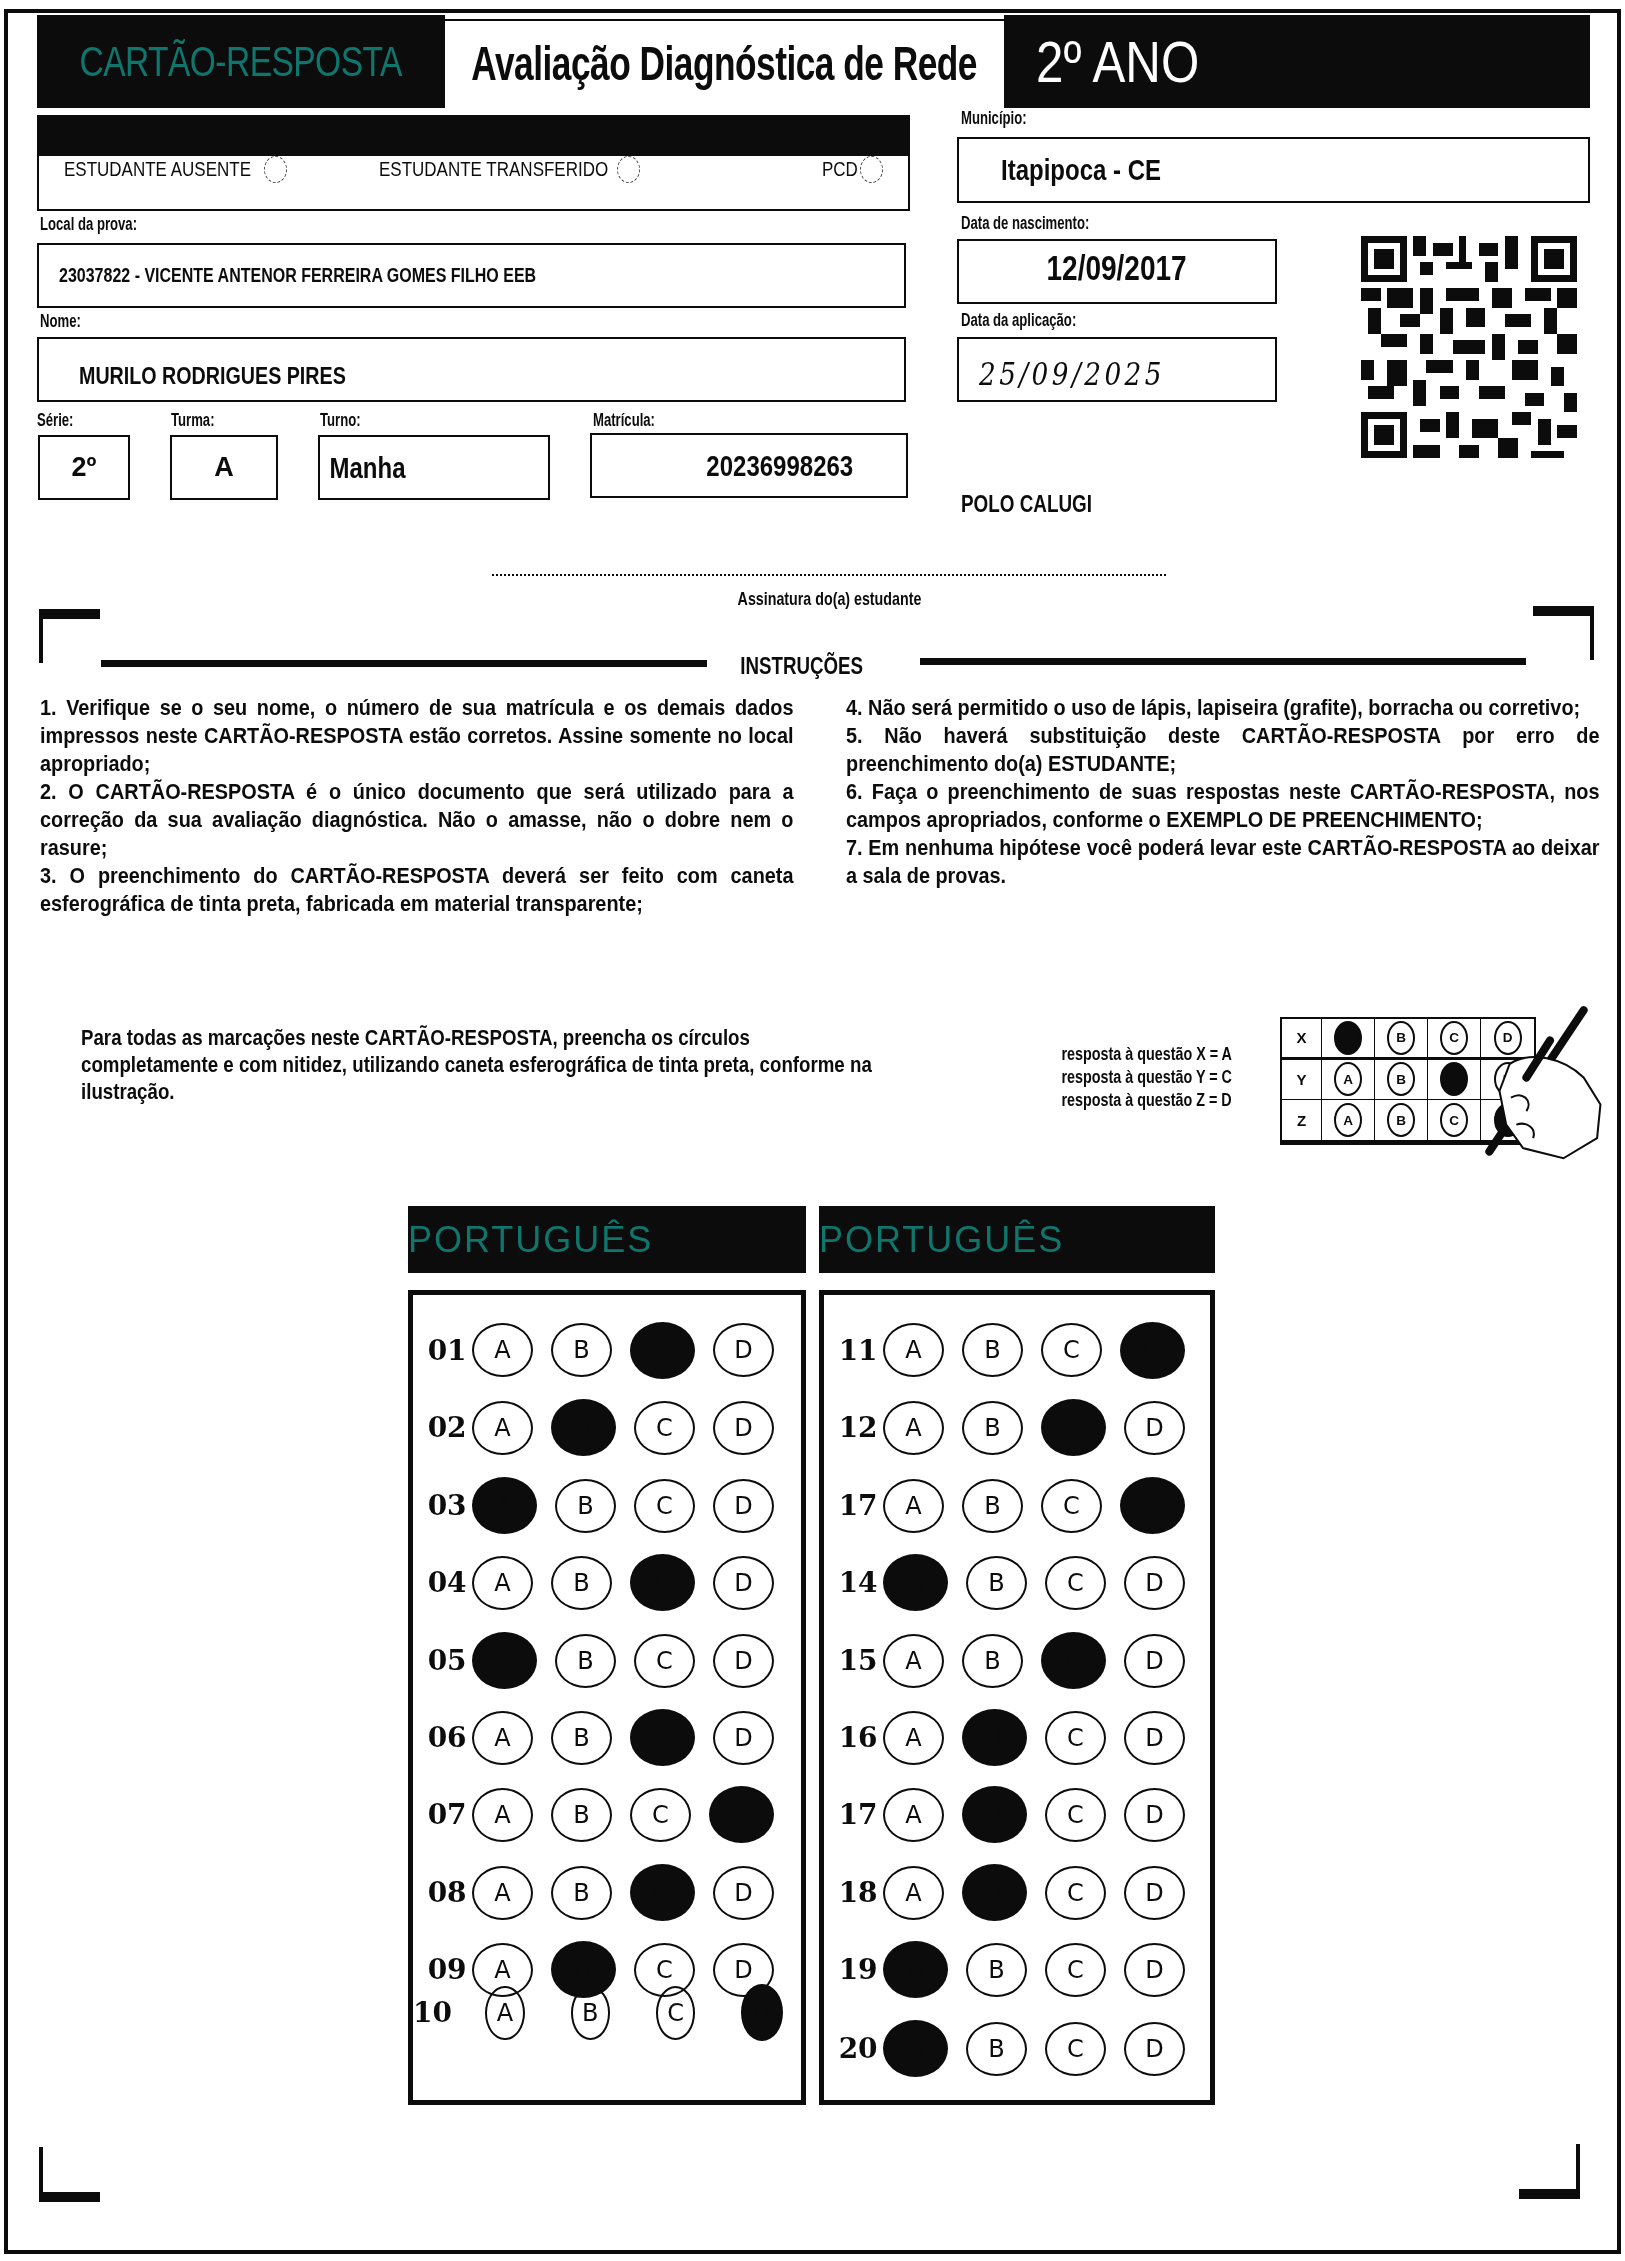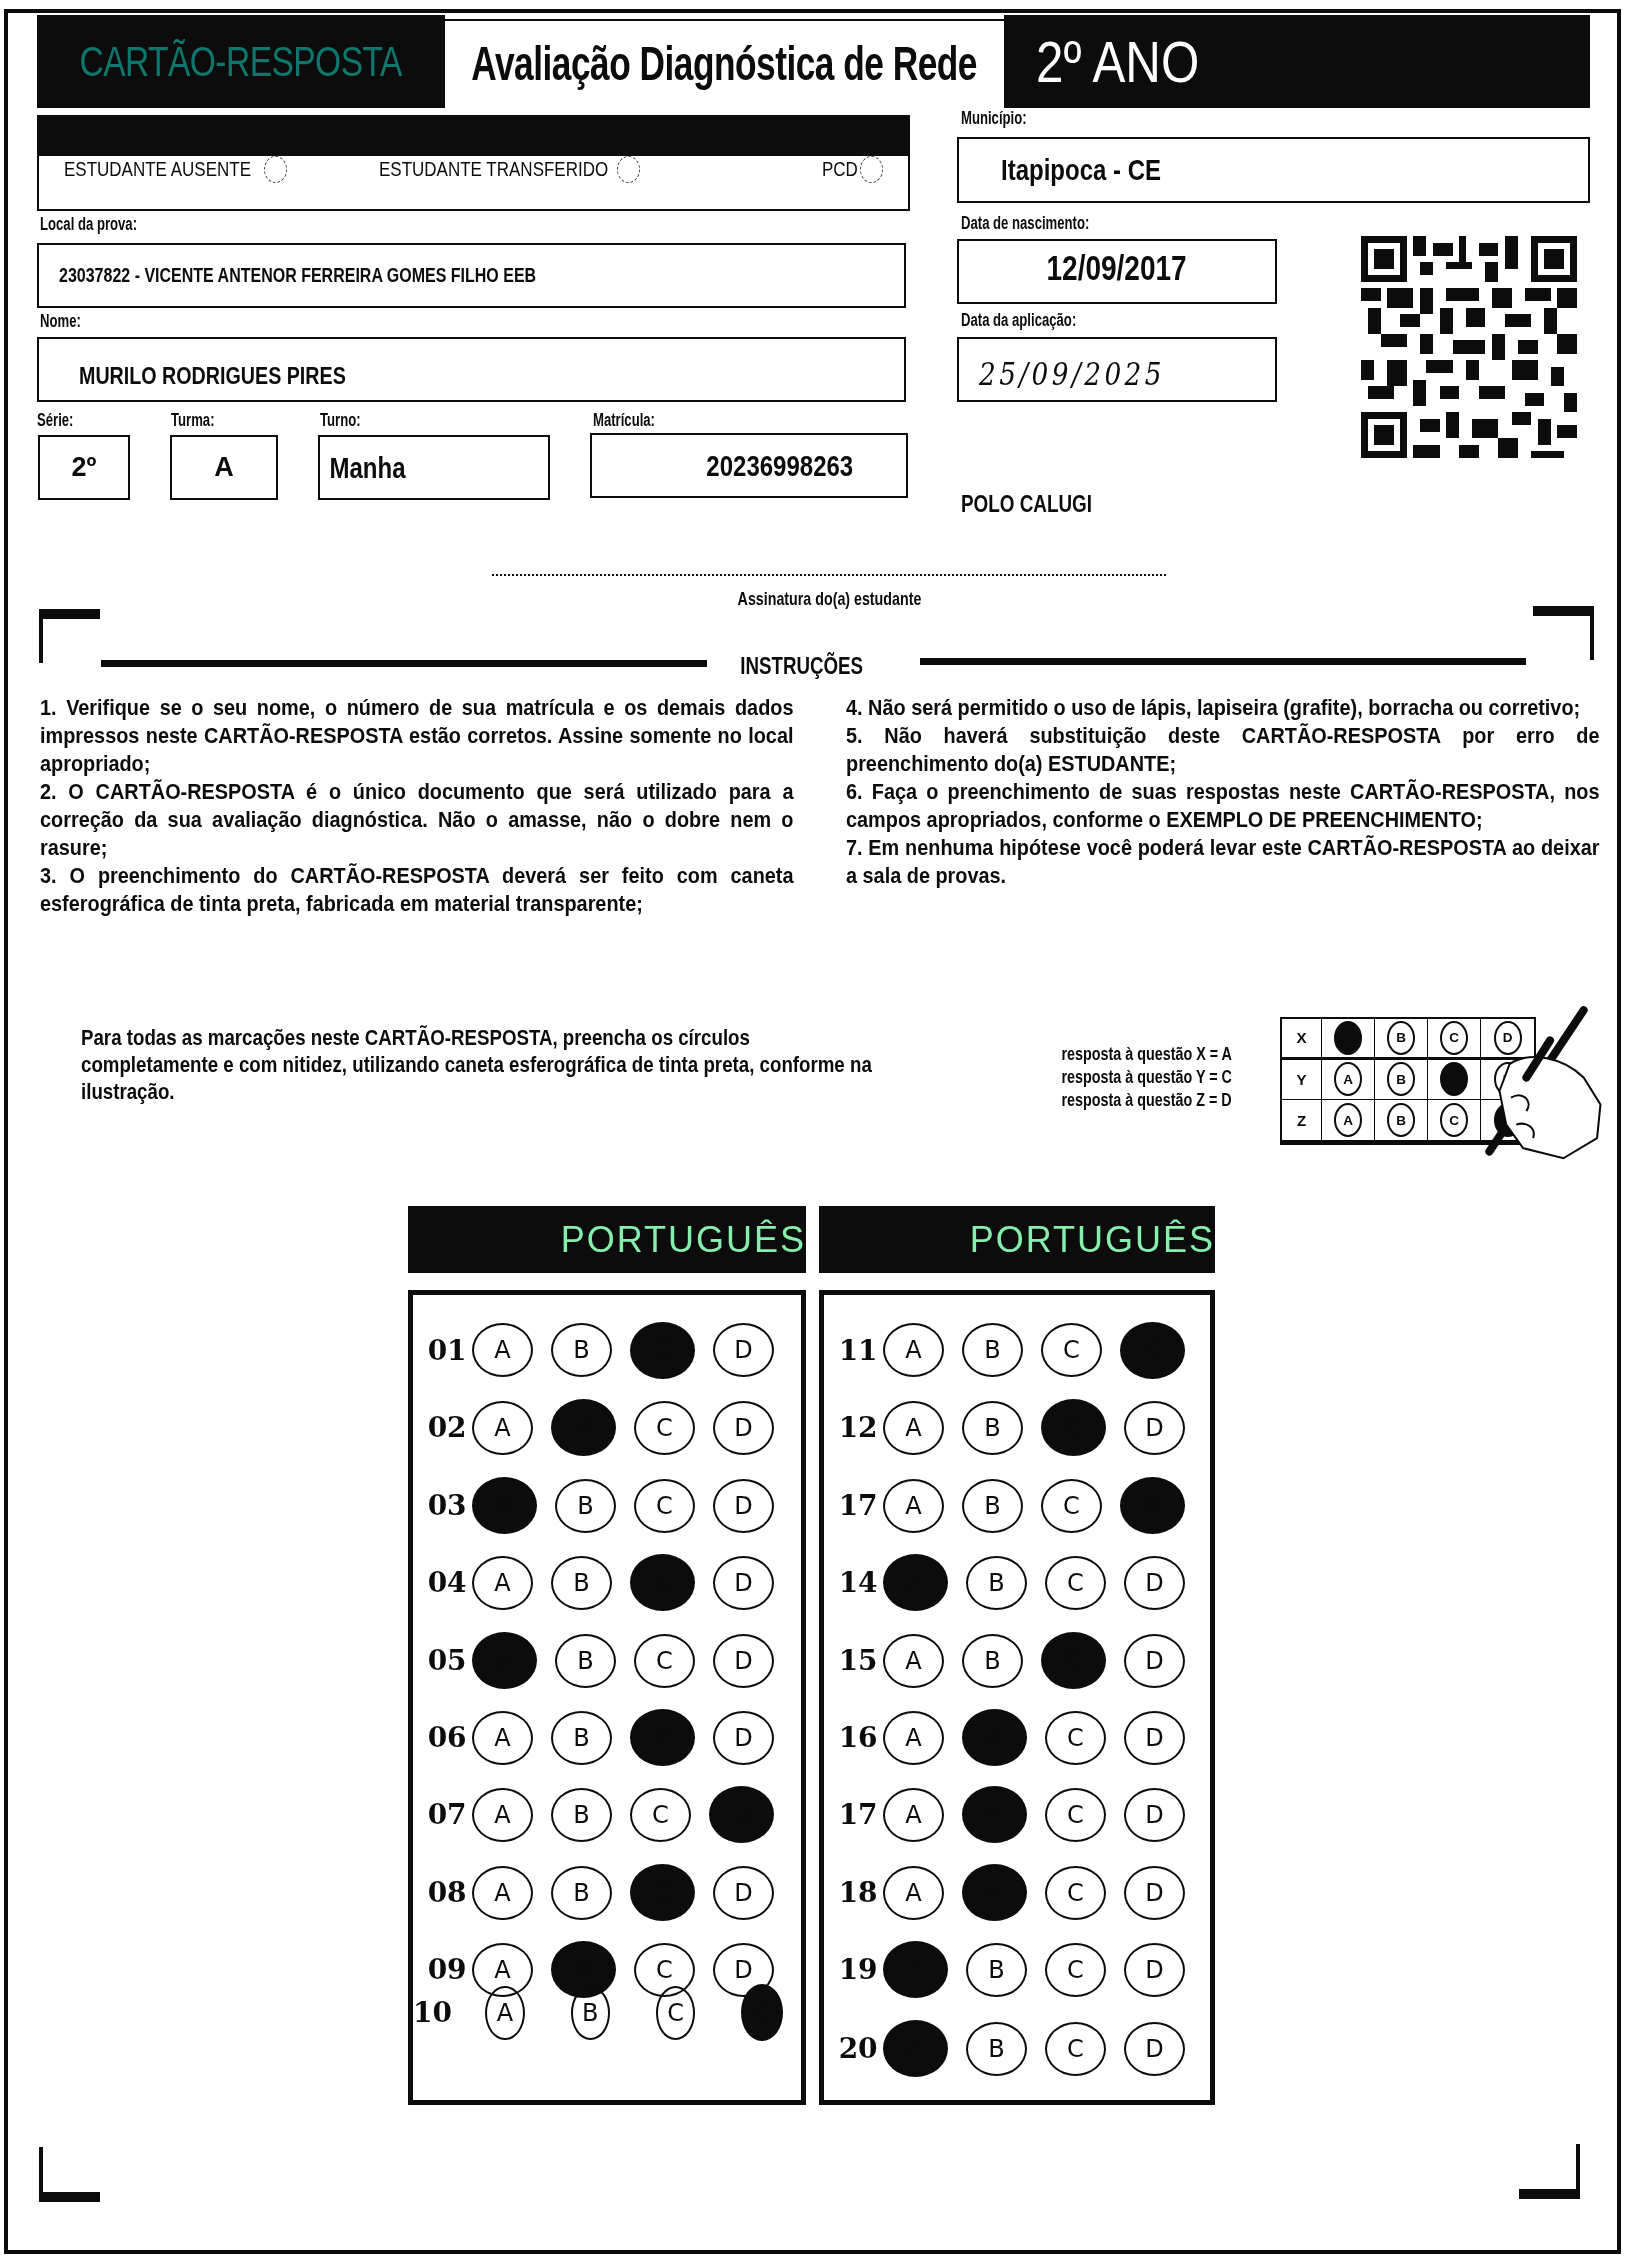--- a/index.html
+++ b/index.html
@@ -59,21 +59,21 @@
 
   .example-legend { left: 1024px; top: 1043px; font-weight: bold; font-size: 17.5px; line-height: 23px; text-align: right; }
   .example-legend div span { display: inline-block; transform: scaleX(0.82); transform-origin: right; white-space: nowrap; }
   .example-grid { left: 1280px; top: 1017px; width: 256px; height: 128px; border: 2.7px solid #0c0c0c; border-bottom-width: 4px; display: grid; grid-template-columns: 40px 1fr 1fr 1fr 1fr; grid-template-rows: 1fr 1fr 1fr; }
   .eg-cell { border-right: 1.3px solid #0c0c0c; border-bottom: 1.3px solid #0c0c0c; display: flex; align-items: center; justify-content: center; font-weight: bold; font-size: 15px; }
   .eg-row1 { border-bottom-width: 3.4px; }
   .eg-bubble { width: 28px; height: 34px; border: 2px solid #0c0c0c; border-radius: 50%; display: flex; align-items: center; justify-content: center; font-size: 13.5px; font-weight: bold; }
   .eg-bubble.filled { background: #0c0c0c; }
   .pen { left: 1469px; top: 990px; width: 135px; height: 175px; }
 
-  .subj-head { top: 1206px; height: 67px; background: #0c0c0c; color: #86efac; display: flex; align-items: center; justify-content: flex-end; font-size: 36px; letter-spacing: 2px; }
+  .subj-head { top: 1206px; height: 67px; background: #0c0c0c; color: #0f766e; display: flex; align-items: center; justify-content: flex-start; font-size: 36px; letter-spacing: 2px; }
   .grid-box { top: 1290px; height: 815px; border: 5.4px solid #0c0c0c; background: #fff; padding-left: 20px; }
   .q-row { position: absolute; left: 0; right: 0; height: 67px; display: flex; align-items: center; }
   .q-num { font-family: "DejaVu Serif", serif; font-weight: bold; font-size: 28px; width: 59px; text-align: right; padding-right: 5.4px; }
   .bubble { width: 61px; height: 54px; border: 2.7px solid #0c0c0c; border-radius: 50%; display: flex; align-items: center; justify-content: center; font-size: 24px; font-family: "DejaVu Sans", sans-serif; margin-right: 18px; }
   .bubble.filled { background: #0c0c0c; color: #0c0c0c; width: 65px; height: 57px; }
 </style>
 </head>
 <body>
 
 <div class="abs frame"></div>

